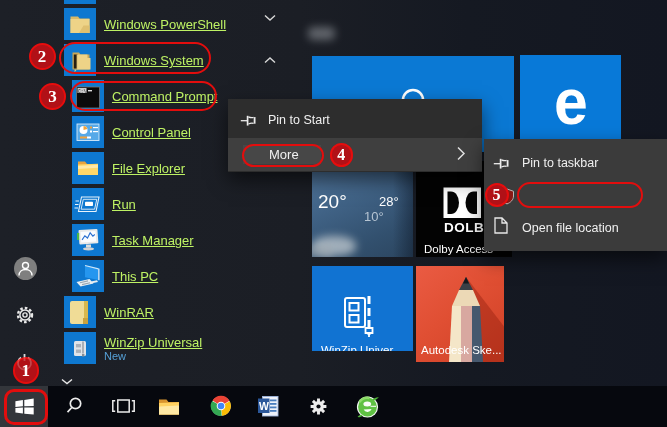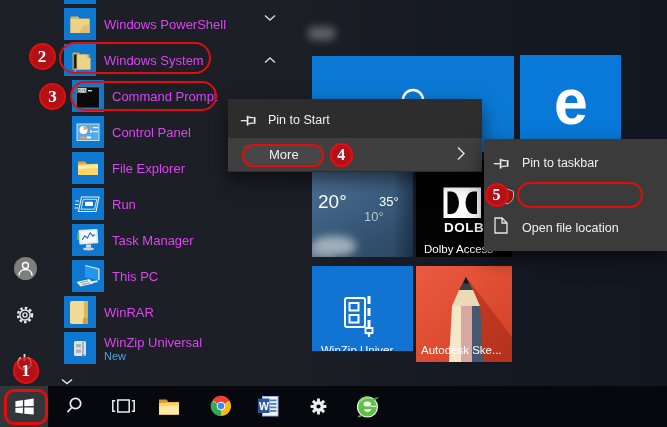--- a/index.html
+++ b/index.html
@@ -1,19 +1,19 @@
 <!DOCTYPE html>
 <html><head>
 <meta charset="utf-8">
 <style>
   html,body{margin:0;padding:0;}
   body{width:667px;height:427px;overflow:hidden;position:relative;
        background:#181b21;font-family:"Liberation Sans",sans-serif;}
   .abs{position:absolute;}
-  .txt{color:#d946ef;font-size:13px;white-space:nowrap;}
+  .txt{color:#bef264;font-size:13px;white-space:nowrap;text-decoration:underline;}
   .sq{position:absolute;width:32px;height:32px;background:#0e78d0;}
   .tile{position:absolute;overflow:hidden;}
   .cap{position:absolute;color:#fff;font-size:11.5px;white-space:nowrap;}
   .rbox{position:absolute;border:2.6px solid #e30d0d;background:transparent;z-index:60;box-sizing:border-box;}
   .rcirc{position:absolute;background:#b11117;border:2.6px solid #e60d0d;border-radius:50%;box-sizing:border-box;
          z-index:61;color:#fff;text-align:center;font-family:"Liberation Serif",serif;font-weight:bold;}
   .mi{color:#f0f0f0;font-size:12.5px;position:absolute;white-space:nowrap;}
 </style>
 </head>
 <body>
@@ -28,21 +28,21 @@
     </svg>
 </div>
 
 <div class="tile" style="left:520px;top:55px;width:101px;height:97px;background:#0879d8;">
   <div class="abs" style="left:33.5px;top:10px;color:#fff;font-size:64px;font-weight:bold;transform:scaleX(0.95);transform-origin:0 0;">e</div>
 </div>
 
 <div class="tile" style="left:312px;top:161px;width:101px;height:96px;background:linear-gradient(155deg,#52789f 0%,#406285 40%,#32506e 75%,#2c4660 100%);">
   <div class="abs" style="left:0;top:0;width:101px;height:96px;background:linear-gradient(90deg,rgba(0,0,0,0) 80%,rgba(10,20,35,.45) 100%);"></div>
   <div class="abs" style="left:6px;top:30px;color:#fff;font-size:19px;font-weight:300;">20°</div>
-  <div class="abs" style="left:67px;top:33px;color:#fff;font-size:13px;">35°</div>
+  <div class="abs" style="left:67px;top:33px;color:#fff;font-size:13px;">28°</div>
   <div class="abs" style="left:52px;top:47.5px;color:#b6c4d2;font-size:13px;">10°</div>
   <div class="abs" style="left:0px;top:75px;width:44px;height:20px;background:#cdd4d8;filter:blur(4.5px);opacity:.7;border-radius:45%;"></div>
   <div class="abs" style="left:-4px;top:84px;width:24px;height:13px;background:#a2abb2;filter:blur(3px);opacity:.55;"></div>
 </div>
 
 <div class="tile" style="left:416px;top:161px;width:96px;height:96px;background:#030303;">
   <svg width="96" height="96">
     <rect x="27.5" y="26.5" width="37.5" height="30.5" fill="#fff"></rect>
     <rect x="31.5" y="30.5" width="29.5" height="22.5" fill="#fff"></rect>
     <path d="M31.5,30.5 h3.5 a8,11.25 0 0 1 0,22.5 h-3.5 z" fill="#050505"></path>
@@ -58,21 +58,21 @@
       <rect x="33" y="32" width="20" height="29" rx="2"></rect>
       <rect x="37.5" y="37" width="9" height="7.5"></rect>
       <rect x="37.5" y="49" width="9" height="7.5"></rect>
       <path d="M57,30 v8 m0,4 v8 m0,4 v8 m0,4 v3" stroke-width="3"></path>
       <path d="M53.5,62 h7 v5 h-7 z m3.5,5 v4" stroke-width="1.8"></path>
     </g>
   </svg>
   <div class="cap" style="left:9px;top:78px;">WinZip Univer...</div>
 </div>
 
-<div class="tile" style="left:416px;top:266px;width:96px;height:96px;background:linear-gradient(140deg,#ea5b43 0%,#e04f33 45%,#cf4026 100%);">
+<div class="tile" style="left:416px;top:266px;width:88px;height:96px;background:linear-gradient(140deg,#ea5b43 0%,#e04f33 45%,#cf4026 100%);">
   <svg width="100" height="96">
     <polygon points="50,11 100,76 100,96 60,96" fill="rgba(140,25,10,.38)"></polygon>
 
     <polygon points="50,11 57,24 43,24" fill="#3a3f46"></polygon>
     <polygon points="43,24 57,24 64,40 36,40" fill="#ecd9b6"></polygon>
     <polygon points="36,40 45,40 45,96 33,96" fill="#f4e6c8"></polygon>
     <polygon points="45,40 56,40 56,96 45,96" fill="#d8a8a0"></polygon>
     <polygon points="56,40 64,40 67,96 56,96" fill="#46586e"></polygon>
     <polygon points="50,11 53,17.5 47,17.5" fill="#16181c"></polygon>
   </svg>

